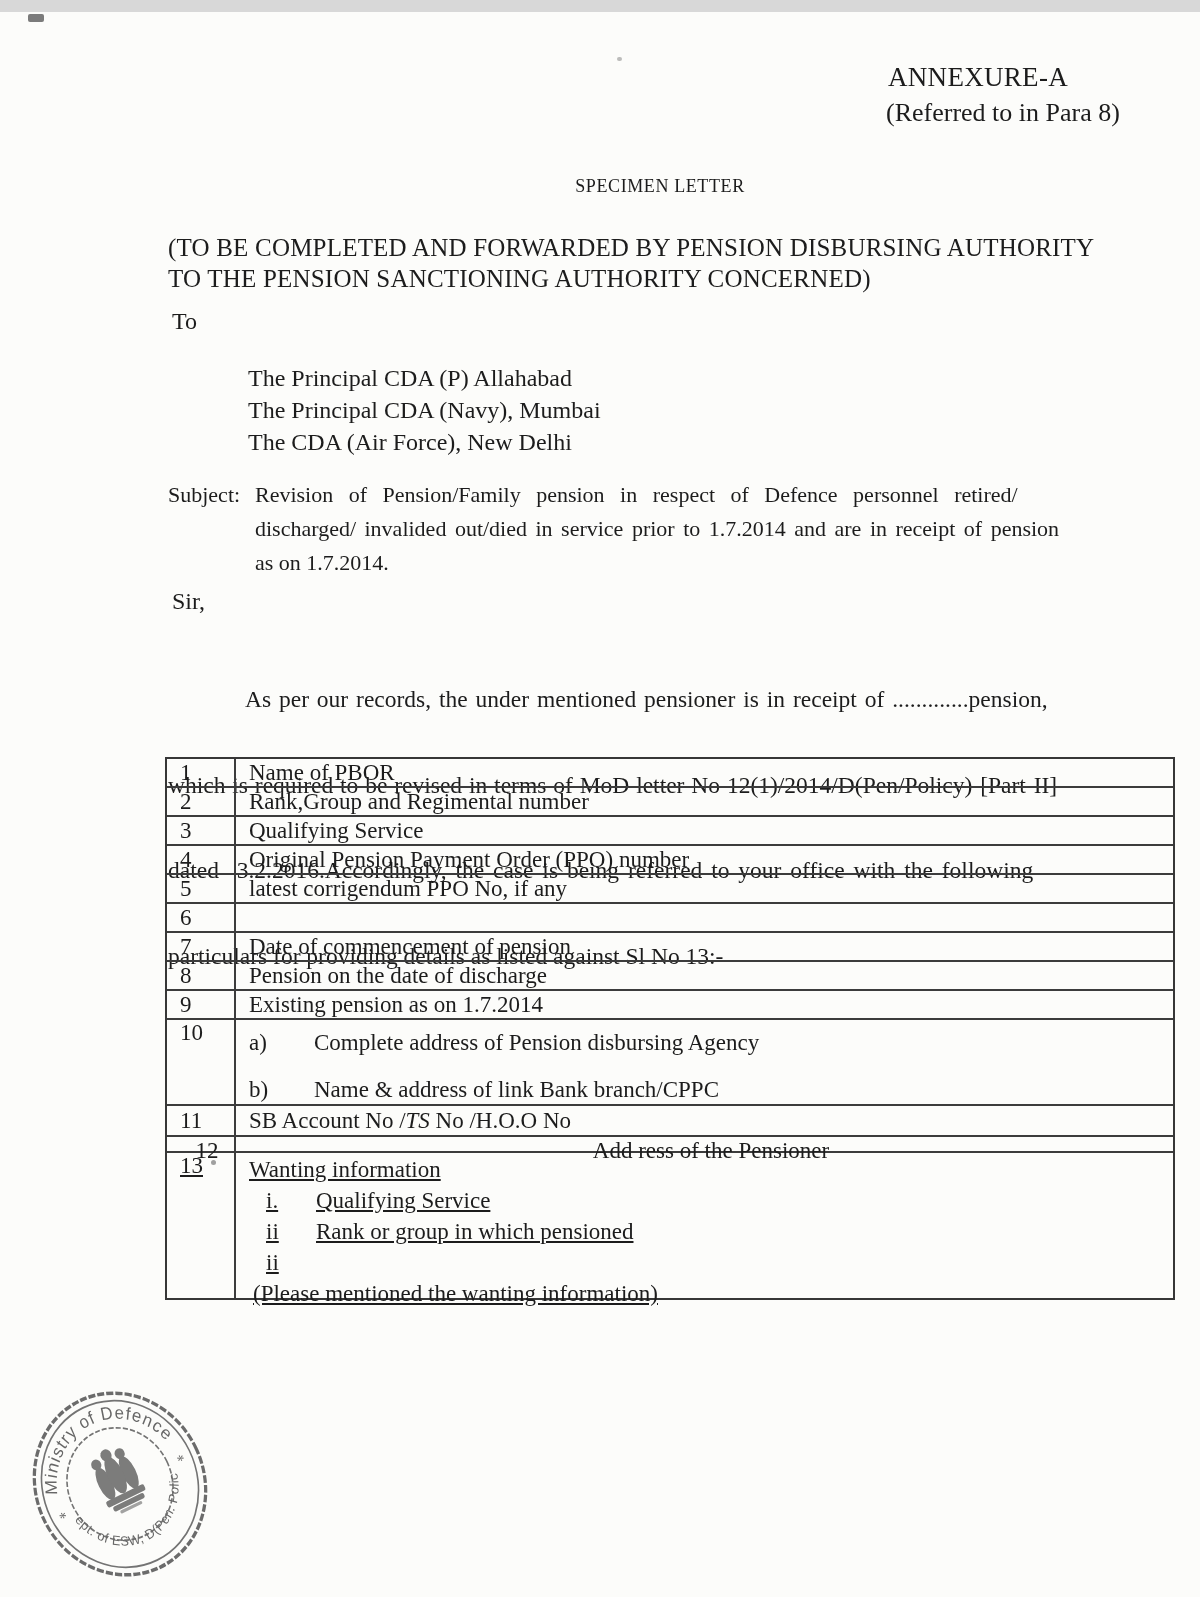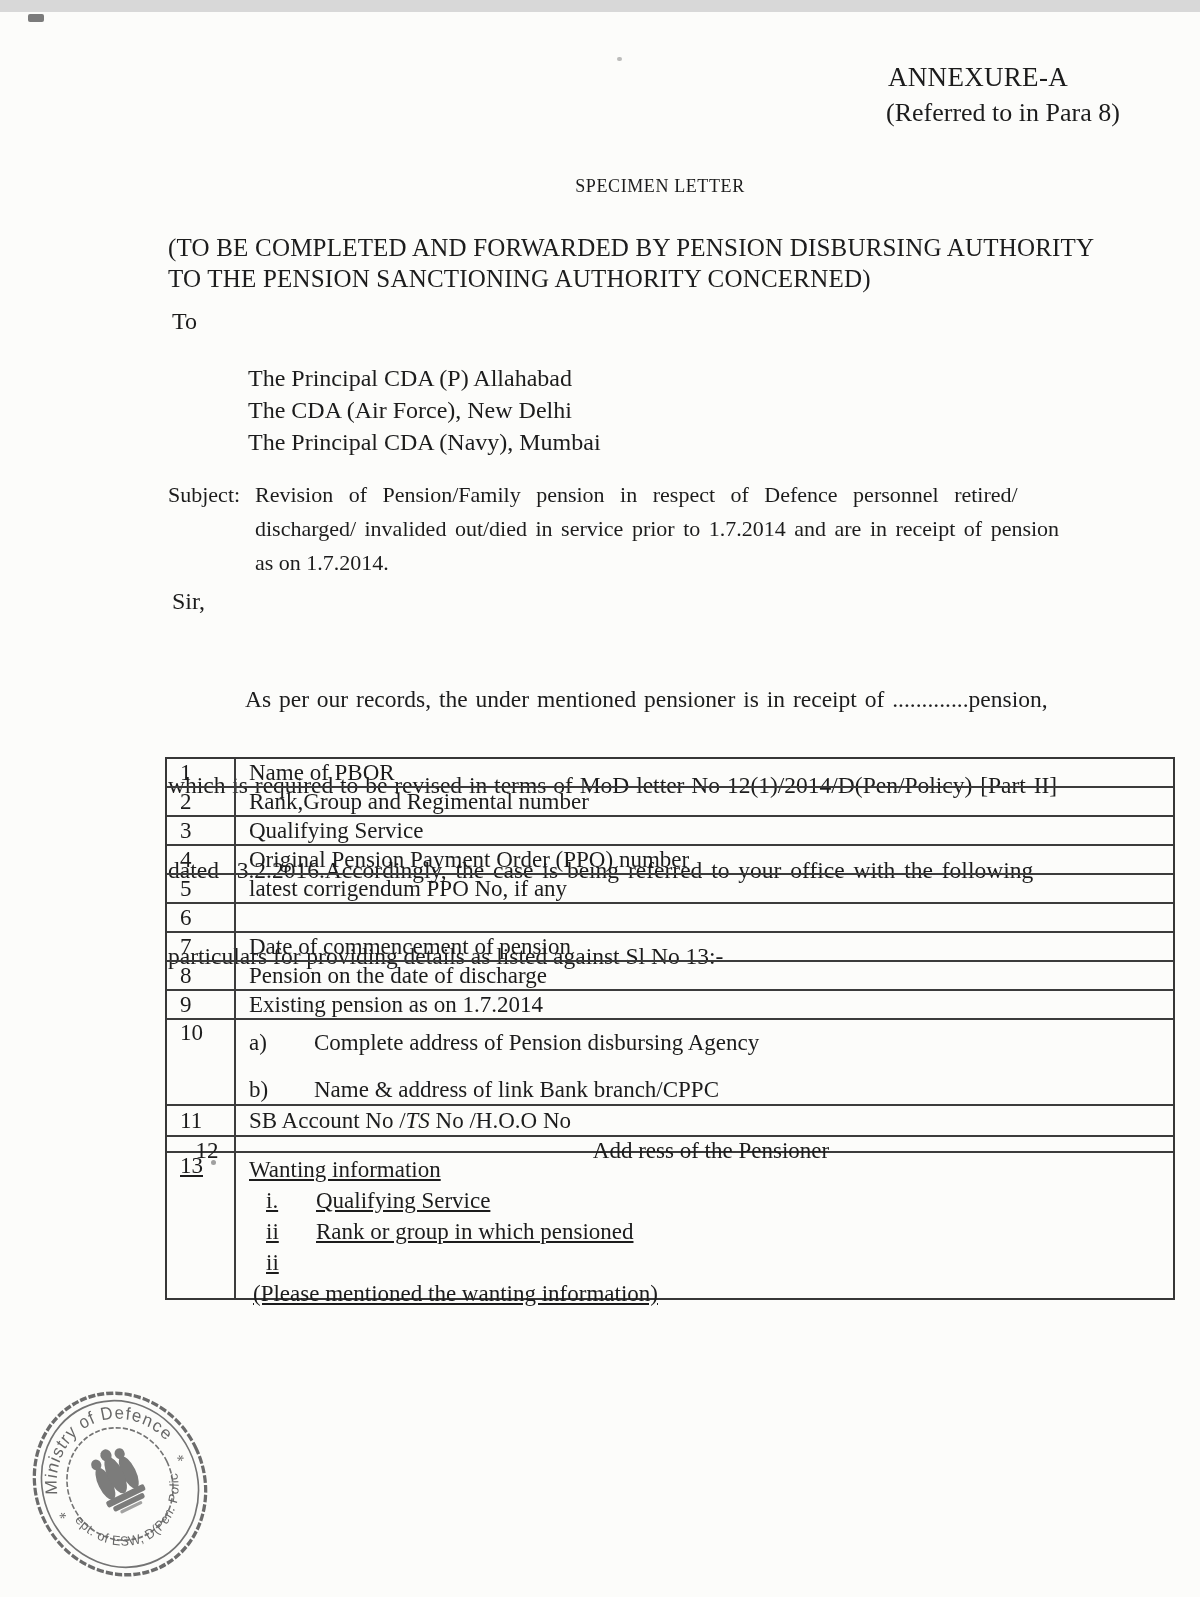--- a/index.html
+++ b/index.html
@@ -72,22 +72,22 @@
 
   <div class="abs preamble">
     <div>(TO BE COMPLETED AND FORWARDED BY PENSION DISBURSING AUTHORITY</div>
     <div>TO THE PENSION SANCTIONING AUTHORITY CONCERNED)</div>
   </div>
 
   <div class="abs to-label">To</div>
 
   <div class="abs addressees">
     <div>The Principal CDA (P) Allahabad</div>
+    <div>The Principal CDA (Navy), Mumbai</div>
     <div>The CDA (Air Force), New Delhi</div>
-    <div>The Principal CDA (Navy), Mumbai</div>
   </div>
 
   <div class="abs subject">
     <div>
       <span class="subj-label">Subject:</span><span class="subj-l1">Revision of Pension/Family pension in respect of Defence personnel retired/</span>
     </div>
     <div class="subj-cont">discharged/ invalided out/died in service prior to 1.7.2014 and are in receipt of pension</div>
     <div class="subj-cont last">as on 1.7.2014.</div>
   </div>
 

